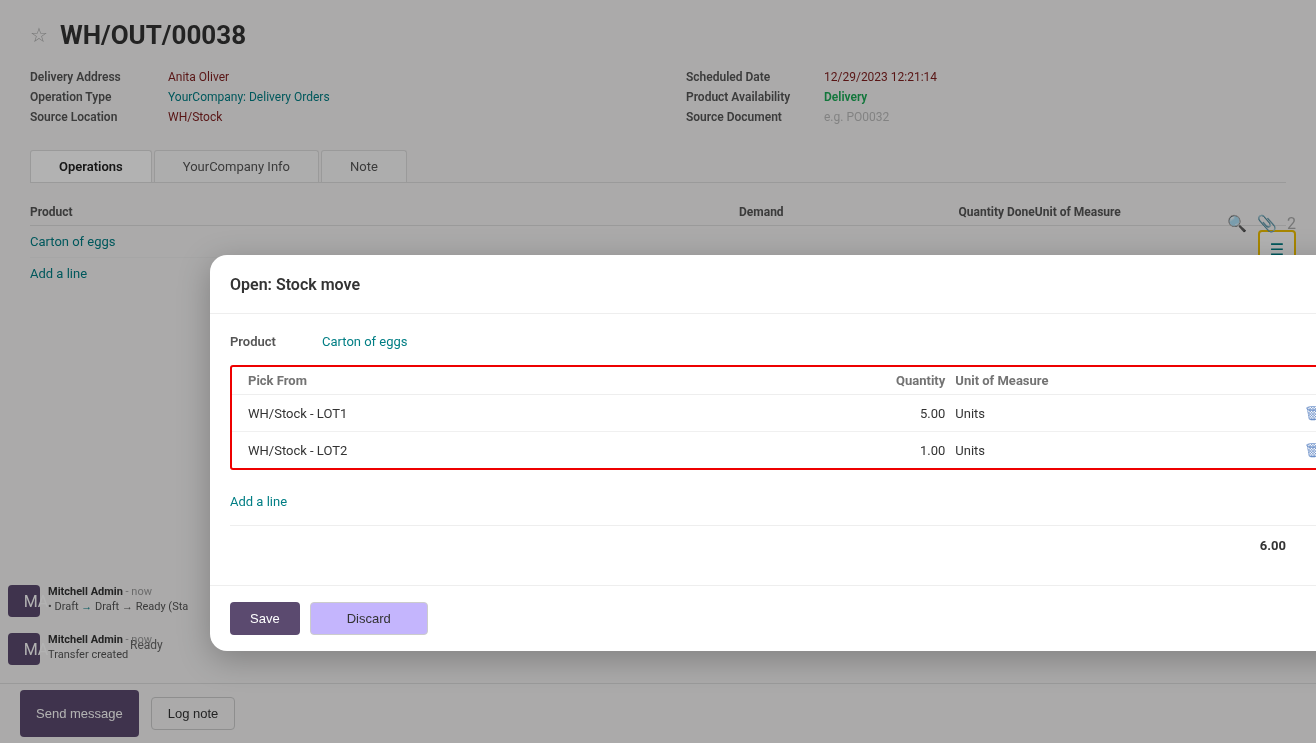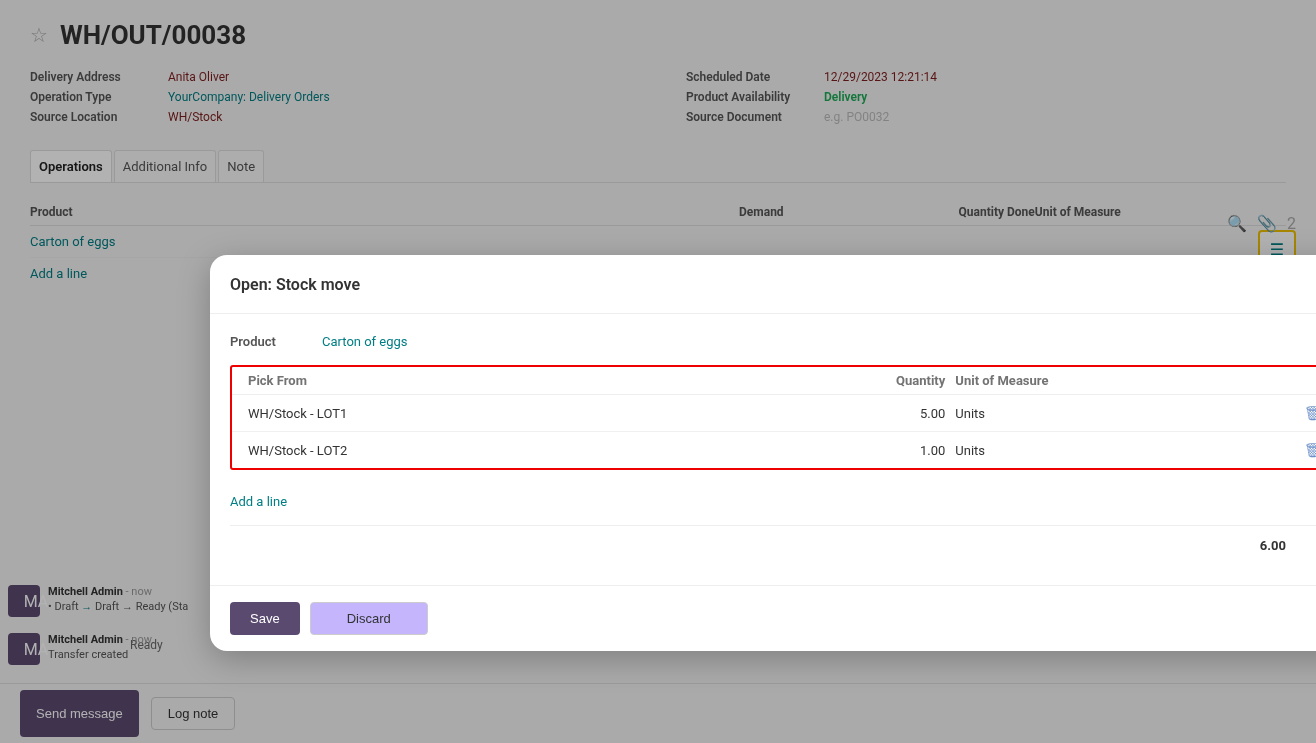--- a/index.html
+++ b/index.html
@@ -43,21 +43,21 @@
     .field-value { color: #7f1d1d; font-size: 12px; }
     .field-value.available { color: #1aaa55; font-weight: 600; }
     .field-value.link { color: #017e84; }
 
     .tabs-bar {
       display: flex;
       border-bottom: 1px solid #ddd;
       margin-bottom: 0;
     }
     .tab {
-      padding: 8px 8px;
+      padding: 8px 28px;
       border: 1px solid #ddd;
       border-bottom: none;
       background: #f8f8f8;
       color: #555;
       cursor: pointer;
       font-size: 13px;
       margin-right: 2px;
       border-radius: 3px 3px 0 0;
     }
     .tab.active {
@@ -345,21 +345,21 @@
         </div>
         <div class="field-row">
           <span class="field-label">Source Document</span>
           <span class="field-value" style="color:#bbb">e.g. PO0032</span>
         </div>
       </div>
     </div>
 
     <div class="tabs-bar">
       <div class="tab active">Operations</div>
-      <div class="tab">Additional Info</div>
+      <div class="tab">YourCompany Info</div>
       <div class="tab">Note</div>
     </div>
 
     <div class="operations-table">
       <div class="ops-table-header">
         <div class="ops-col-product">Product</div>
         <div class="ops-col-demand">Demand</div>
         <div class="ops-col-qty">Quantity Done</div>
         <div class="ops-col-uom">Unit of Measure</div>
       </div>

